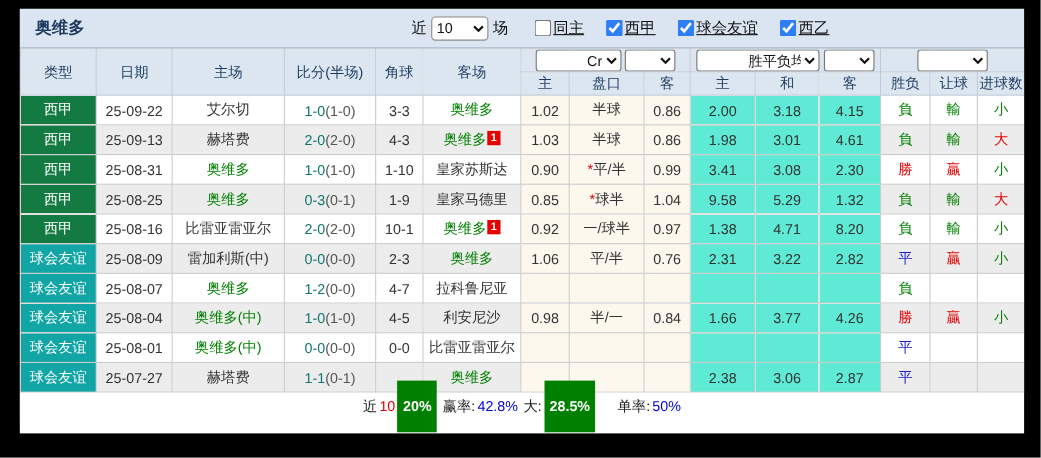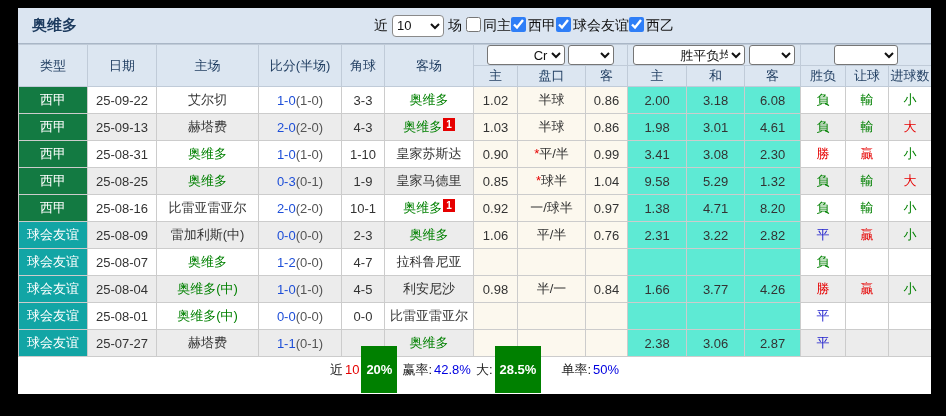--- a/index.html
+++ b/index.html
@@ -21,21 +21,21 @@
   .filters {
     position: absolute; left: 352px; top: 0; height: 100%;
     display: flex; align-items: center; font-size: 14px; color: #111;
   }
   .filters .lbl { margin: 0 4px; }
   select {
     font-size: 13px; font-family: inherit; background: #fff;
     border: 1px solid #8a8a8a; border-radius: 4px; height: 22px; color: #111;
   }
   .sel-count { width: 52px; }
-  .filters label { display: flex; margin-left: 0; cursor: pointer; }
+  .filters label { display: flex; align-items: center; margin-left: 20px; cursor: pointer; text-decoration: underline; }
   .filters input[type=checkbox] {
     width: 15px; height: 15px; accent-color: #2e7ef7; margin: 0 2px 0 0;
   }
   
   table { border-collapse: collapse; table-layout: fixed; width: 913px; font-size: 13px; }
   th, td {
     border: 1px solid #ccc; text-align: center; padding: 0 1px;
     white-space: nowrap; overflow: hidden; height: 27px; color: #333;
   }
   thead th {
@@ -45,21 +45,21 @@
   thead select { height: 20px; border-radius: 3px; border-color: #767676; padding-left: 42px; }
   .sel-crow { width: 78px; } .sel-final { width: 46px; }
   .sel-avg { width: 112px; } .sel-scope { width: 64px; }
   tbody tr.odd { background: #fff; }
   tbody tr.even { background: #ececec; }
   td.bg-cream { background: #fcf8ee; }
   td.bg-blue  { background: #5eead4; }
   td.league   { background: #137a42; color: #fff; }
   td.friendly { background: #12a5a5; color: #fff; }
   .green-team { color: #008000; }
-  .score-ft { color: #1d4ed8; }
+  .score-ft { color: #0f766e; }
   .score-ht { color: #555; }
   .red-badge {
     display: inline-block; background: #e60000; color: #fff; font-size: 10px;
     line-height: 13px; padding: 0 3px; margin-left: 1px; vertical-align: 3px;
     font-weight: bold;
   }
   .red-badge:empty { display: none; }
   .star { color: #e60000; }
   .green { color: #008000; } .red { color: #e60000; } .blue { color: #1a1acc; }
   
@@ -168,21 +168,21 @@
     <td>
       <span class="green-team">奥维多</span>
     </td>
     <td class="bg-cream">1.02</td>
     <td class="bg-cream">
       <span class="star"></span><span>半球</span>
     </td>
     <td class="bg-cream">0.86</td>
     <td class="bg-blue">2.00</td>
     <td class="bg-blue">3.18</td>
-    <td class="bg-blue">6.08</td>
+    <td class="bg-blue">4.15</td>
     <td class="green">負</td>
     <td class="green">輸</td>
     <td class="green">小</td>
   </tr>
         <tr class="even">
     <td class="league">西甲</td>
     <td>25-09-13</td>
     <td>赫塔费</td>
     <td>
       <span class="score-ft">2-0</span><span class="score-ht">(2-0)</span>

